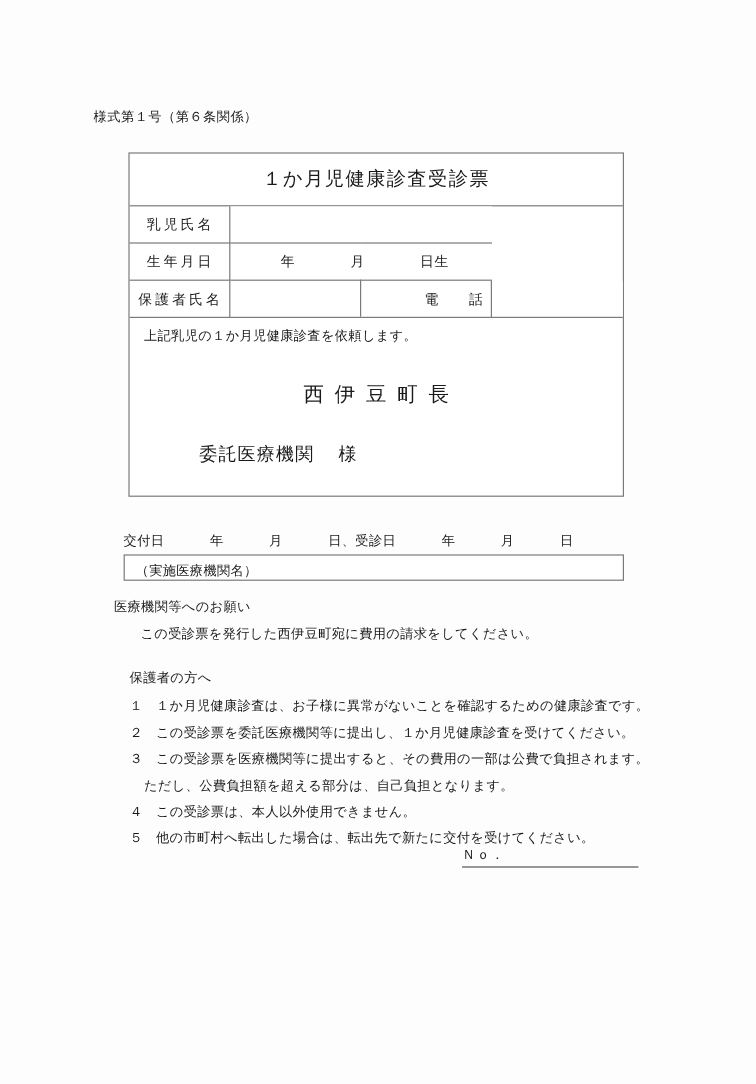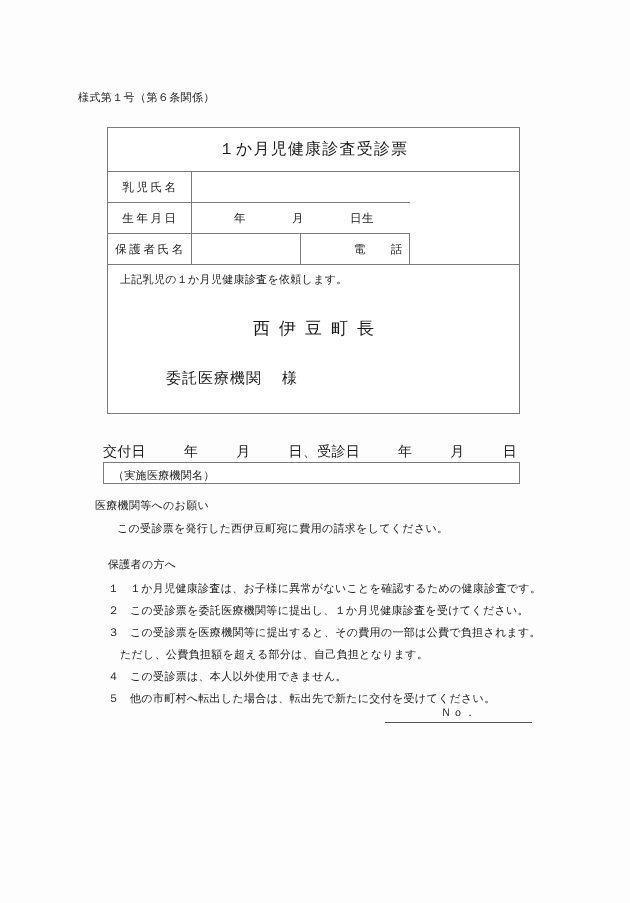--- a/index.html
+++ b/index.html
@@ -132,21 +132,21 @@
     font-size: 15px;
     letter-spacing: 1px;
   }
   .entrusted .sama { padding-left: 20px; }
 
   
   .date-line {
     position: absolute;
     left: 103px;
     top: 443px;
-    font-size: 14px;
+    font-size: 11px;
     white-space: nowrap;
     letter-spacing: 0.3px;
   }
   .date-line span { display: inline-block; }
   .d-issue { padding-right: 38px; }
   .d-y1 { padding-right: 38px; }
   .d-m1 { padding-right: 38px; }
   .d-d1 { padding-right: 38px; }
   .d-y2 { padding-right: 38px; }
   .d-m2 { padding-right: 38px; }
@@ -219,21 +219,20 @@
   .no-line {
     position: absolute;
     left: 385px;
     top: 705px;
     width: 147px;
     border-bottom: 1px solid #555;
     font-size: 11px;
     letter-spacing: 1px;
     padding-bottom: 2px;
     box-sizing: border-box;
-    text-align: center;
   }
 </style>
 </head>
 <body>
 
 <div class="page">
 
   <div class="form-no">様式第１号（第６条関係）</div>
 
   <div class="main-box">

